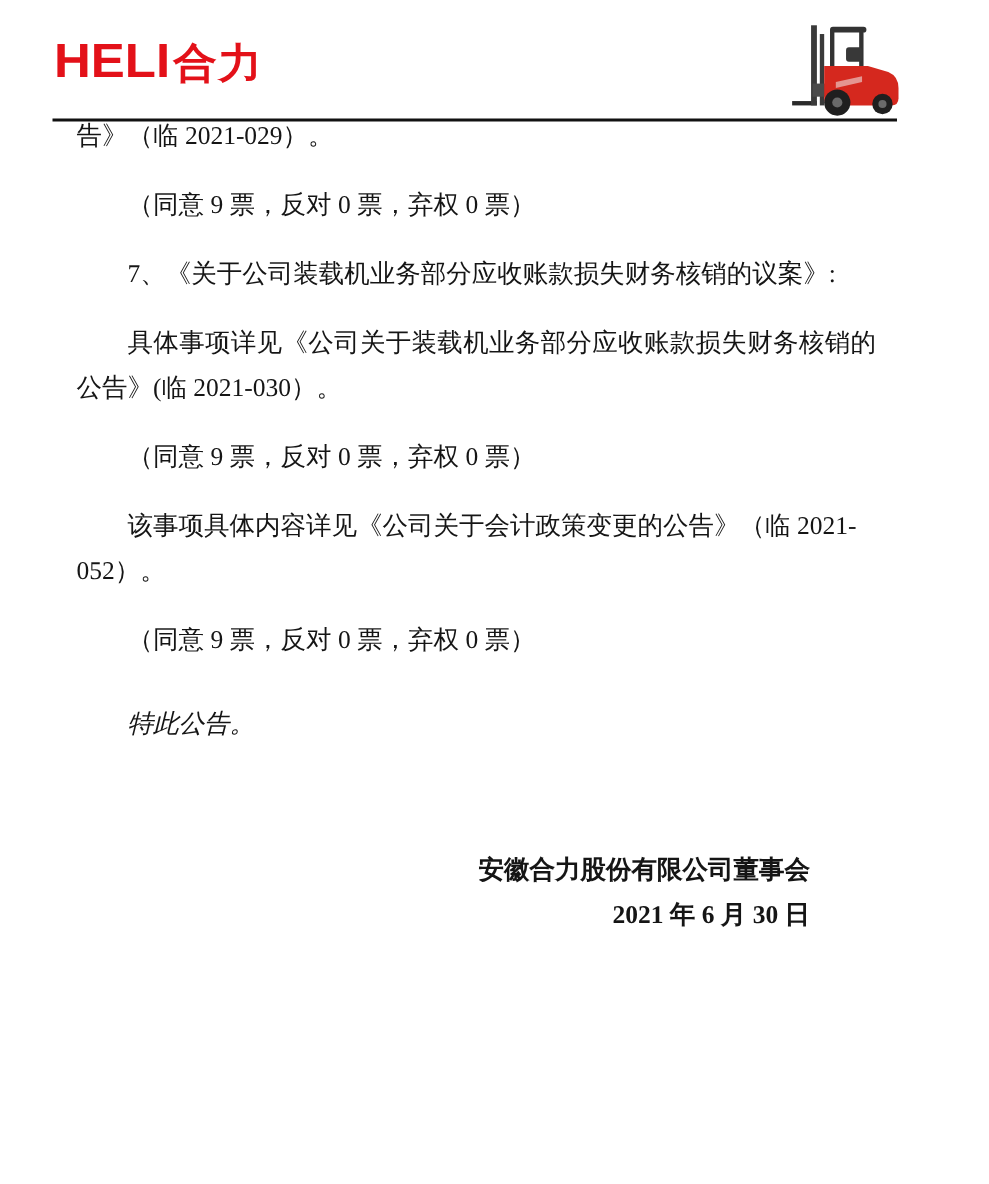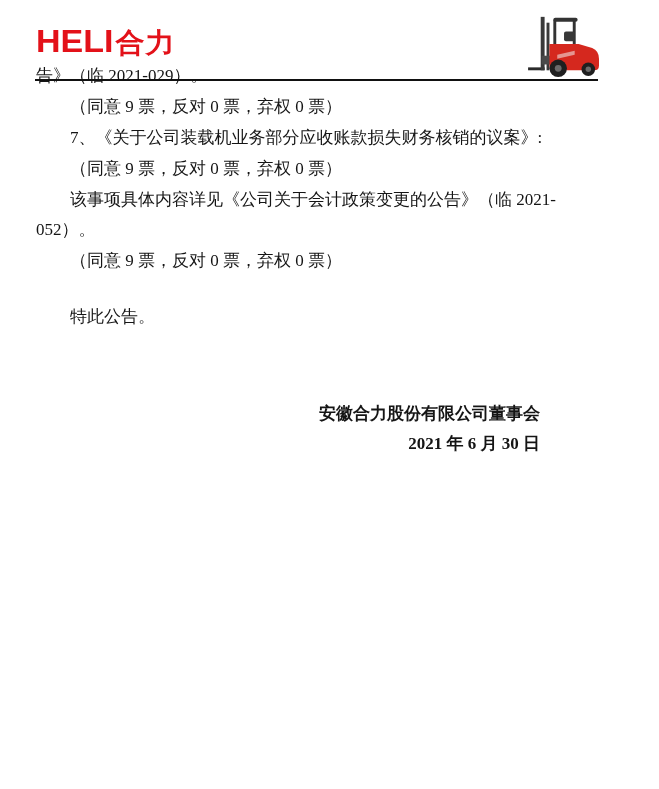--- a/index.html
+++ b/index.html
@@ -29,25 +29,25 @@
   .logo-latin { font-size:34px; letter-spacing:0px; }
   .logo-cn    { font-size:29px; margin-left:2px; letter-spacing:1px; }
 
   .forklift {
     position:absolute; top:12px; right:57px;
     width:74px; height:68px;
   }
 
   
   .doc-body { padding:0 59px 0 35px; }
-  .doc-body p { margin:1px; line-height:30px; }
+  .doc-body p { margin:16px; line-height:30px; }
   p.indent  { text-indent:2em; }
   p.justify { text-align:justify; }
   p.para-main { line-height:32px; margin-top:8px; }
-  p.gap-before { margin-top:26px; }
+  p.gap-before { margin-top:26px;font-style:italic; }
 
   
   .signature { margin-top:67px; padding-right:60px; text-align:right; }
   .signature p { margin:0; line-height:30px;font-weight:bold; }
 </style>
 </head>
 <body>
 
 <div class="page">
 
@@ -79,20 +79,21 @@
       <circle cx="62" cy="59" r="2.8" fill="#6a6a6a"></circle>
     </svg>
 
     <div class="rule"></div>
   </div>
 
   <div class="doc-body">
     <p>告》（临 2021-029）。</p>
     <p class="indent">（同意 9 票，反对 0 票，弃权 0 票）</p>
     <p class="indent">7、《关于公司装载机业务部分应收账款损失财务核销的议案》:</p>
+    <p class="indent justify">具体事项详见《公司关于装载机业务部分应收账款损失财务核销的公告》(临 2021-030）。</p>
     <p class="indent">（同意 9 票，反对 0 票，弃权 0 票）</p>
     <p class="indent">该事项具体内容详见《公司关于会计政策变更的公告》（临 2021-052）。</p>
     <p class="indent">（同意 9 票，反对 0 票，弃权 0 票）</p>
     <p class="indent gap-before">特此公告。</p>
 
     <div class="signature">
       <p>安徽合力股份有限公司董事会</p>
       <p>2021 年 6 月 30 日</p>
     </div>
   </div>

